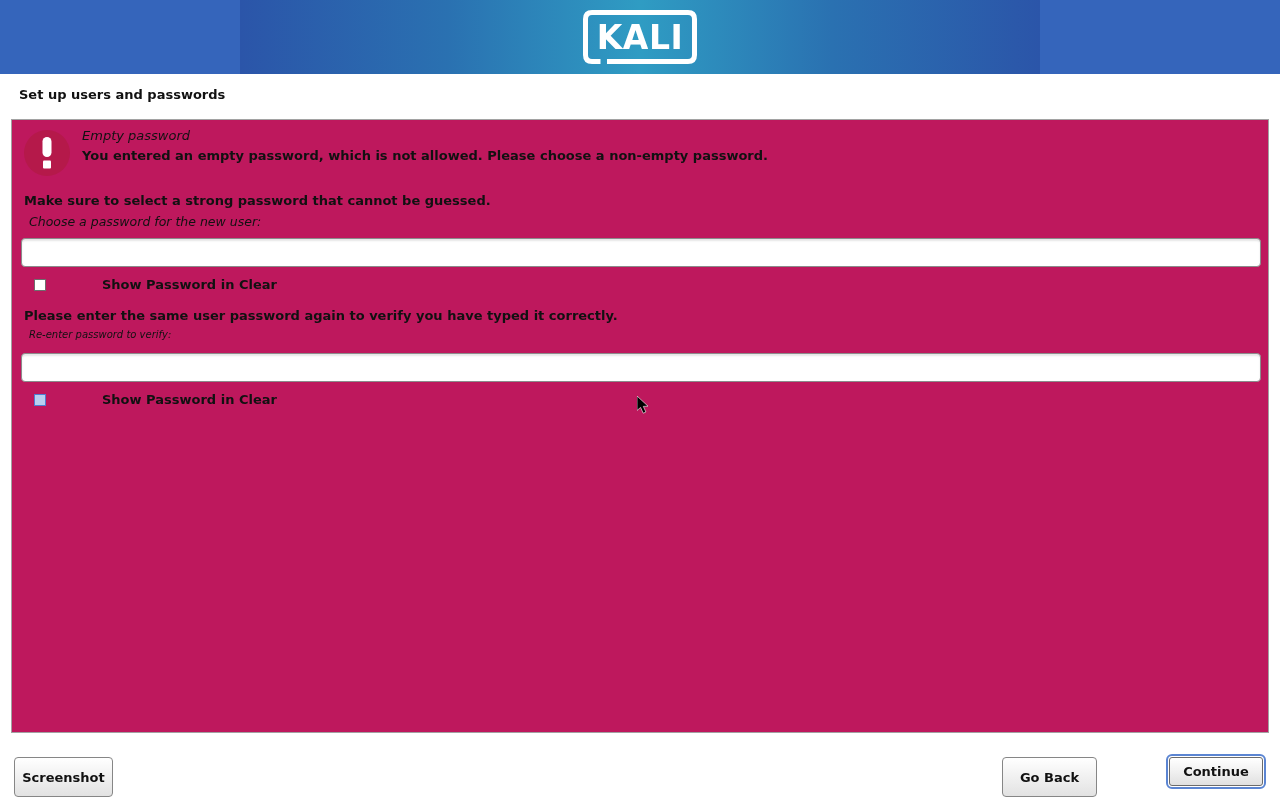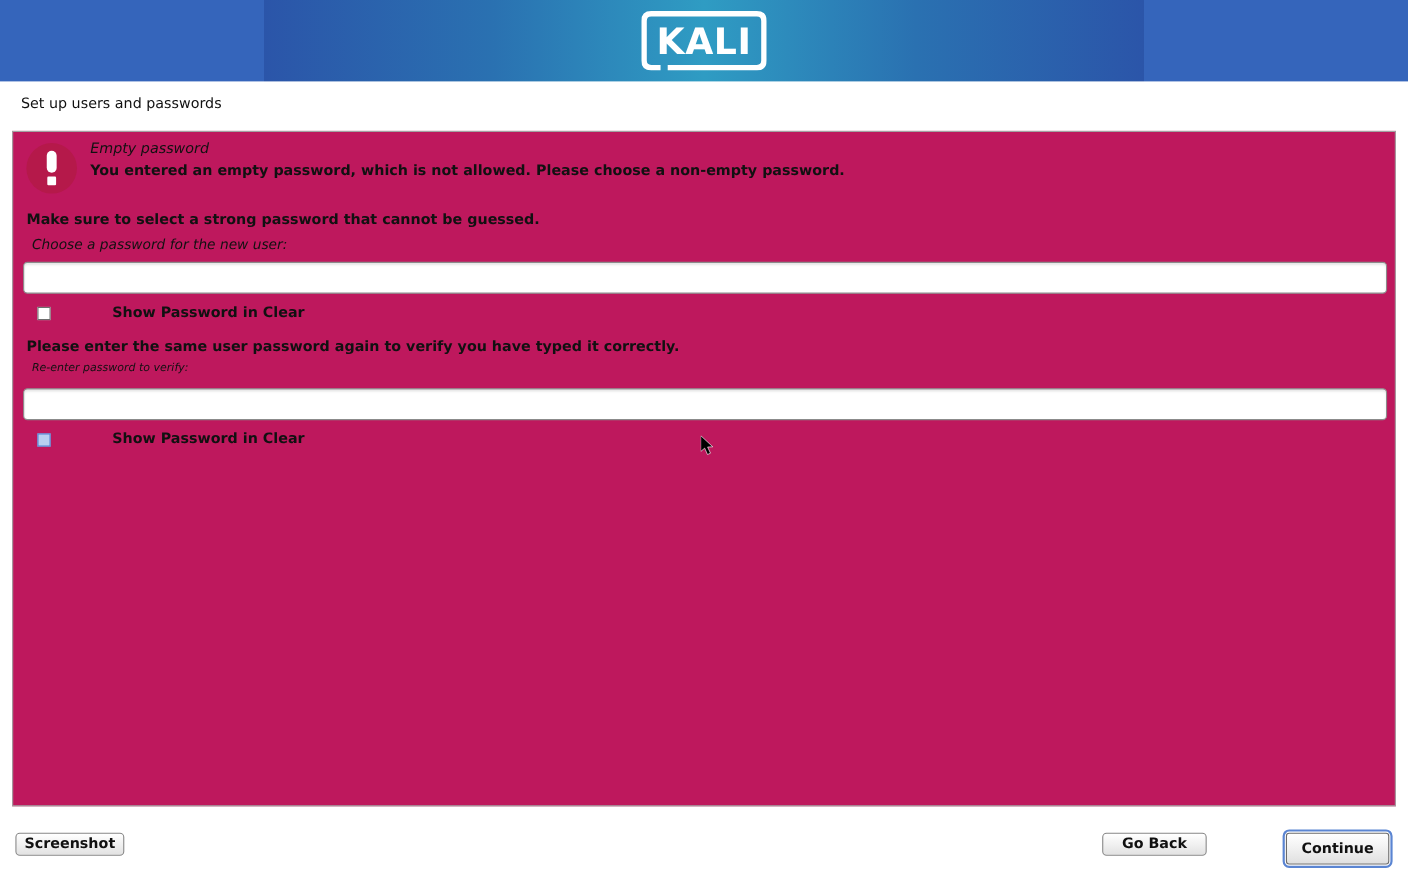--- a/index.html
+++ b/index.html
@@ -24,21 +24,21 @@
   .kali-logo-text {
     position: absolute; left: 0; top: 0; width: 114px; height: 54px;
     display: flex; align-items: center; justify-content: center;
     color: #ffffff; font-size: 33px; font-weight: 600; letter-spacing: 0.5px;
     padding-top: 1px;
   }
 
   
   .page-title {
     position: absolute; left: 19px; top: 87px;
-    font-size: 13px; font-weight: normal; color: #111111;
+    font-size: 13px; font-weight: bold; color: #111111;
   }
 
   
   .content-box {
     position: absolute; left: 11px; top: 119px; width: 1258px; height: 614px;
     background: #be185d; border: 1px solid #a2a2a2;
   }
 
   .error-icon { position: absolute; left: 11px; top: 9px; width: 48px; height: 48px; }
   .error-title {
@@ -83,21 +83,21 @@
   }
   .field-label-2 {
     position: absolute; left: 17px; top: 209px;
     font-size: 10px; font-style: italic; color: #111111;
   }
   .pw-input-2 { top: 233px; }
   .checkbox-row-2 { top: 272px; }
 
   
   .btn {
-    position: absolute; height: 21px;
+    position: absolute; height: 40px;
     border: 1px solid #868686; border-radius: 4px;
     background: linear-gradient(180deg, #ffffff 0%, #f2f2f2 45%, #e2e2e2 100%);
     font-family: "DejaVu Sans", "Liberation Sans", sans-serif;
     font-size: 13px; font-weight: bold; color: #111111;
     display: flex; align-items: center; justify-content: center;
     cursor: default;
   }
   .btn-screenshot { left: 14px; top: 757px; width: 99px; }
   .btn-goback { left: 1002px; top: 757px; width: 95px; }
   .btn-continue-wrap {

